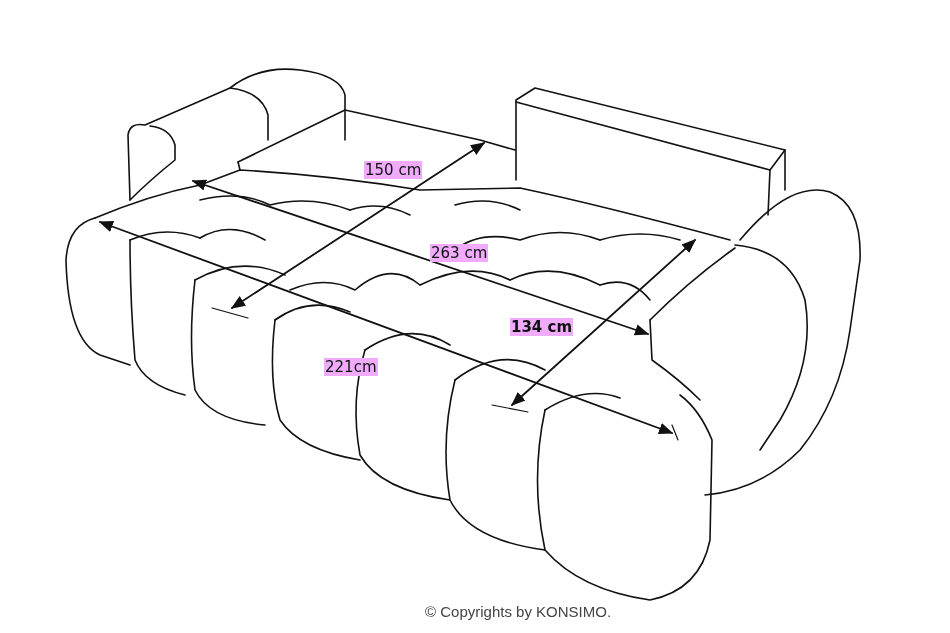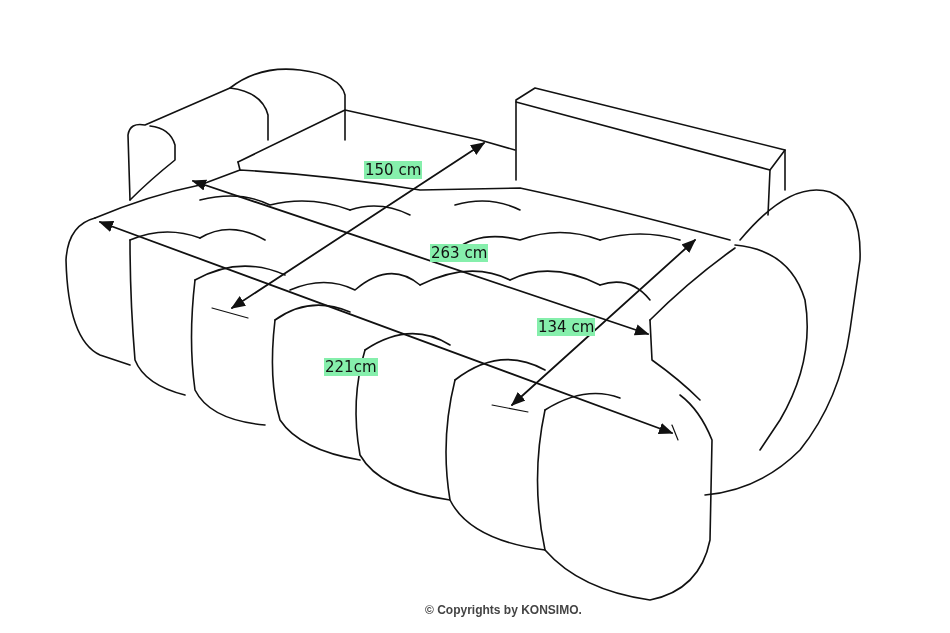--- a/index.html
+++ b/index.html
@@ -1,19 +1,19 @@
 <!DOCTYPE html>
 <html><head>
 <meta charset="utf-8">
 <style>
   html, body { margin:0; padding:0; background:#ffffff; }
   body { width:950px; height:633px; position:relative; overflow:hidden; font-family:"Liberation Sans", sans-serif; }
   svg { position:absolute; left:0; top:0; }
-  .dim { position:absolute; font-family:"DejaVu Sans", sans-serif; font-size:15px; color:#111; background:#86efac; padding:0 1px; line-height:18px; }
-  .copy { position:absolute; left:425px; top:603px; font-size:12px; color:#444;font-weight:bold; }
+  .dim { position:absolute; font-family:"DejaVu Sans", sans-serif; font-size:15px; color:#111; background:#f0abfc; padding:0 1px; line-height:18px; }
+  .copy { position:absolute; left:425px; top:603px; font-size:15px; color:#444; }
 </style>
 </head>
 <body>
 
 <svg width="950" height="633" viewBox="0 0 950 633" fill="none" stroke="#111" stroke-width="1.6" stroke-linecap="round" stroke-linejoin="round">
   <defs>
     <marker id="arr" viewBox="0 0 10 10" refX="9" refY="5" markerWidth="8" markerHeight="8" orient="auto-start-reverse">
       <path d="M0,1 L10,5 L0,9 z" fill="#111" stroke="none"></path>
     </marker>
   </defs>
@@ -78,18 +78,18 @@
     <line x1="512" y1="405" x2="695" y2="240" marker-start="url(#arr)" marker-end="url(#arr)"></line>
     <line x1="212" y1="308" x2="248" y2="318" stroke-width="1.2"></line>
     <line x1="492" y1="405" x2="528" y2="412" stroke-width="1.2"></line>
     <line x1="672" y1="425" x2="678" y2="440" stroke-width="1.2"></line>
   </g>
 </svg>
 
 <div class="dim" style="left:364px;top:161px;">150 cm</div>
 <div class="dim" style="left:430px;top:244px;">263 cm</div>
 <div class="dim" style="left:324px;top:322px;margin-top:36px;">221cm</div>
-<div class="dim" style="left:537px;top:318px;">134 cm</div>
+<div class="dim" style="left:510px;top:318px;font-weight:bold;">134 cm</div>
 
 <div class="copy">
   <span>©</span>
   <span>Copyrights by KONSIMO.</span>
 </div>
 
 </body></html>

